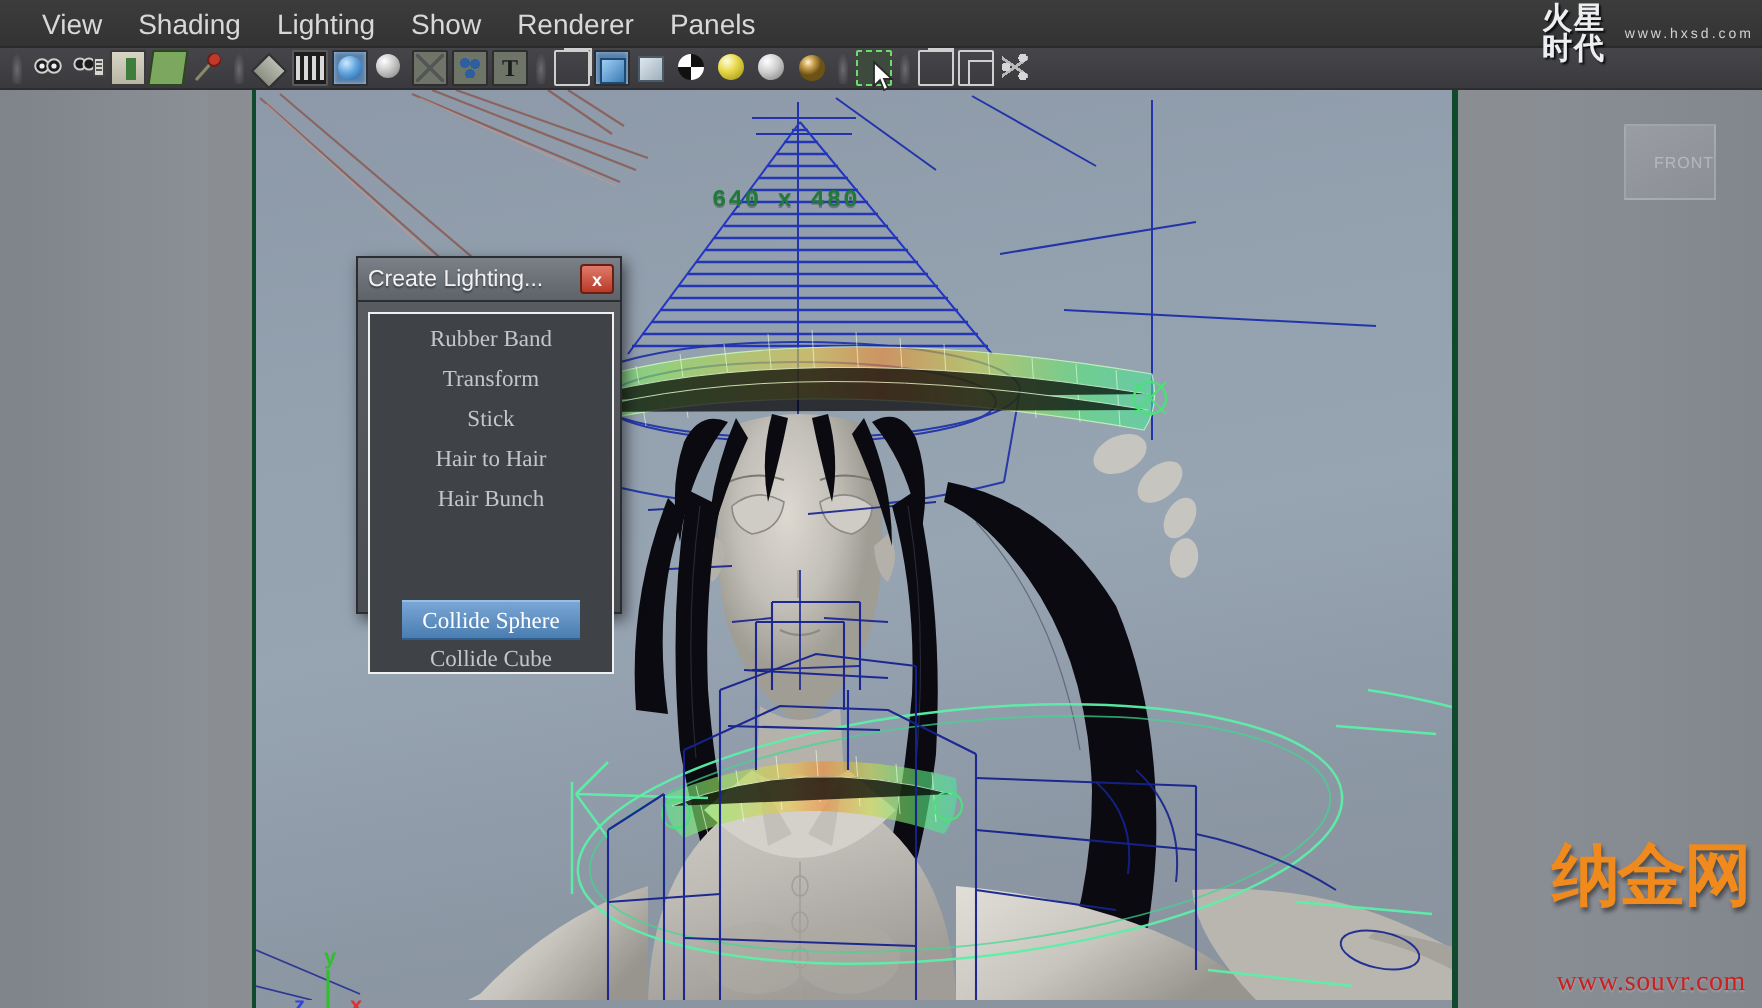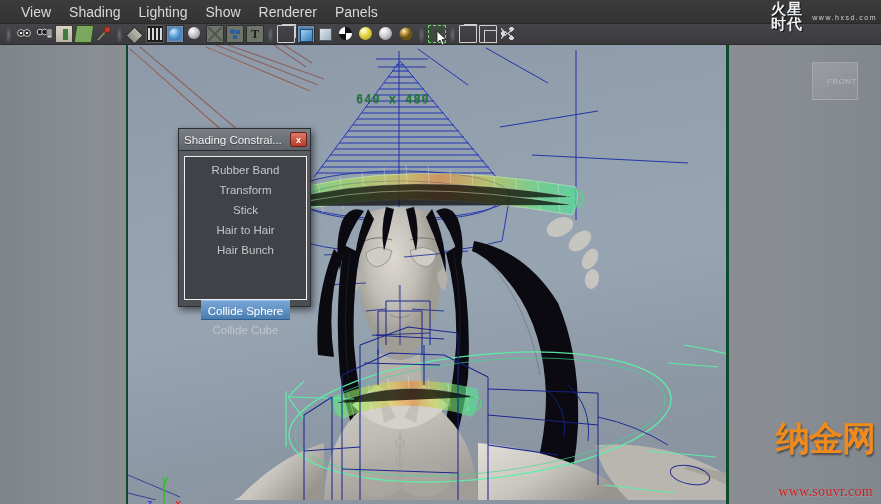--- a/index.html
+++ b/index.html
@@ -193,23 +193,24 @@
     text-shadow:0 1px 1px rgba(0,0,0,.45);
   }
   #dlg-close {
     position:absolute; right:3px; top:3px; width:17px; height:15px;
     background:linear-gradient(#e07a6a,#b83a28);
     border:1px solid #6a1f13; border-radius:2px;
     color:#fff; font:bold 9px "Liberation Sans",sans-serif;
     text-align:center; line-height:14px; cursor:pointer;
   }
   #dlg-body {
-    position:absolute; left:5px; top:27px; width:123px; height:144px;
+    position:absolute; left:5px; top:27px; width:123px; height:181px;
     background:#3f4246; border:1px solid #f0f0f0;
     padding:3px 16px;
+    font-family:Liberation Serif, serif;
   }
   .dlg-row {
     height:20px; line-height:20px; text-align:center;
     color:#c3c6ca; font-size:11.5px; cursor:pointer;
   }
   .dlg-row.active {
     background:linear-gradient(#79a6d6,#4a7db0);
     color:#ffffff;
     border-top:1px solid #95bfe6;
     border-bottom:1px solid #2f5f90;
@@ -630,21 +631,21 @@
     <span class="al" style="left:16px; top:-2px; color:#2fbf2f;">y</span>
     <span class="al" style="left:1px;  top:22px; color:#2f44e0;">z</span>
     <span class="al" style="left:29px; top:22px; color:#e02f2f;">x</span>
   </div>
 </div>
 
 <div id="viewcube">FRONT</div>
 
 <div id="dialog">
   <div id="dlg-title">
-    <span id="dlg-title-text">Shading Constrai...</span>
+    <span id="dlg-title-text">Create Lighting...</span>
     <div id="dlg-close">x</div>
   </div>
   <div id="dlg-body">
     <div class="dlg-row">Rubber Band</div>
     <div class="dlg-row">Transform</div>
     <div class="dlg-row">Stick</div>
     <div class="dlg-row">Hair to Hair</div>
     <div class="dlg-row">Hair Bunch</div>
     <div class="dlg-row active">Collide Sphere</div>
     <div class="dlg-row">Collide Cube</div>

